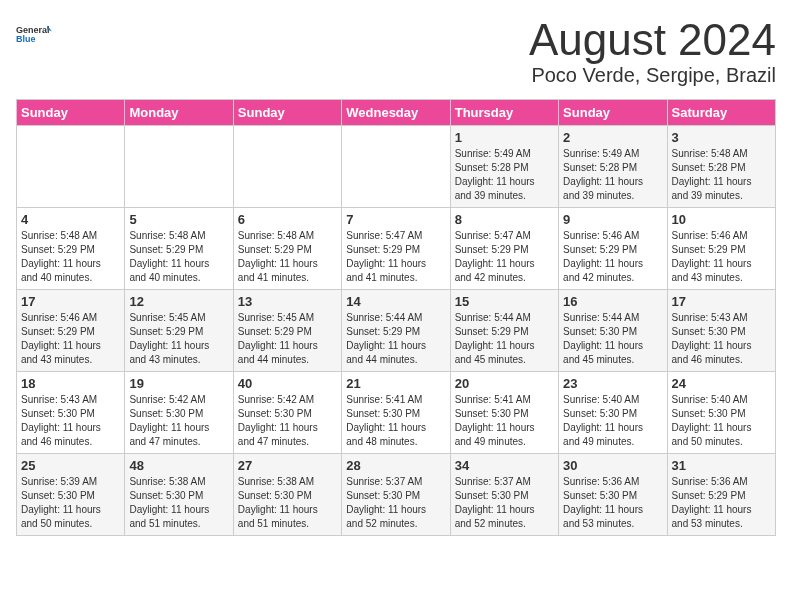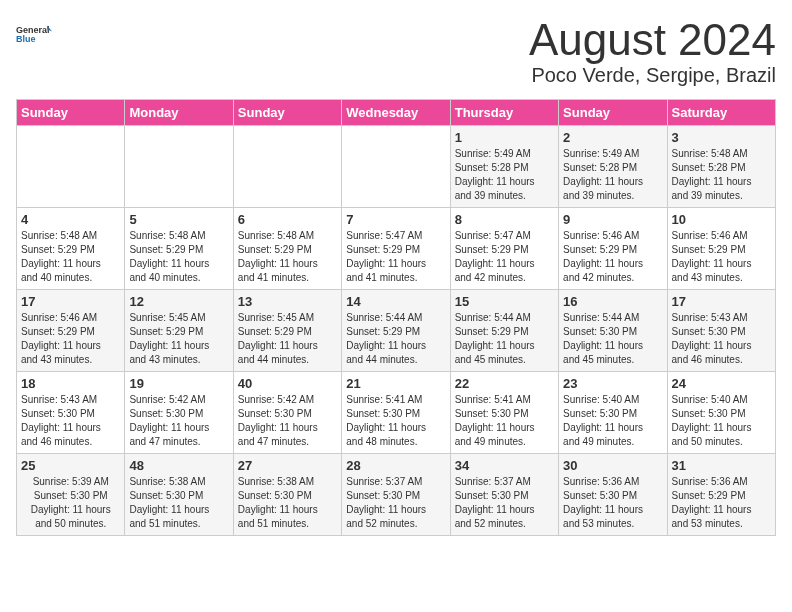--- a/index.html
+++ b/index.html
@@ -259,21 +259,21 @@
 and 47 minutes.</div>
         </td>
         <td>
           <span class="day-num">21</span>
           <div class="day-info" style="white-space: pre-line;">Sunrise: 5:41 AM
 Sunset: 5:30 PM
 Daylight: 11 hours
 and 48 minutes.</div>
         </td>
         <td>
-          <span class="day-num">22</span>
+          <span class="day-num">20</span>
           <div class="day-info" style="white-space: pre-line;">Sunrise: 5:41 AM
 Sunset: 5:30 PM
 Daylight: 11 hours
 and 49 minutes.</div>
         </td>
         <td>
           <span class="day-num">23</span>
           <div class="day-info" style="white-space: pre-line;">Sunrise: 5:40 AM
 Sunset: 5:30 PM
 Daylight: 11 hours
@@ -283,21 +283,21 @@
           <span class="day-num">24</span>
           <div class="day-info" style="white-space: pre-line;">Sunrise: 5:40 AM
 Sunset: 5:30 PM
 Daylight: 11 hours
 and 50 minutes.</div>
         </td>
       </tr>
       <tr>
         <td>
           <span class="day-num">25</span>
-          <div class="day-info" style="white-space: pre-line; text-align: center;">Sunrise: 5:39 AM
+          <div class="day-info" style="white-space: pre-line;">Sunrise: 5:39 AM
 Sunset: 5:30 PM
 Daylight: 11 hours
 and 50 minutes.</div>
         </td>
         <td>
           <span class="day-num">48</span>
           <div class="day-info" style="white-space: pre-line;">Sunrise: 5:38 AM
 Sunset: 5:30 PM
 Daylight: 11 hours
 and 51 minutes.</div>

